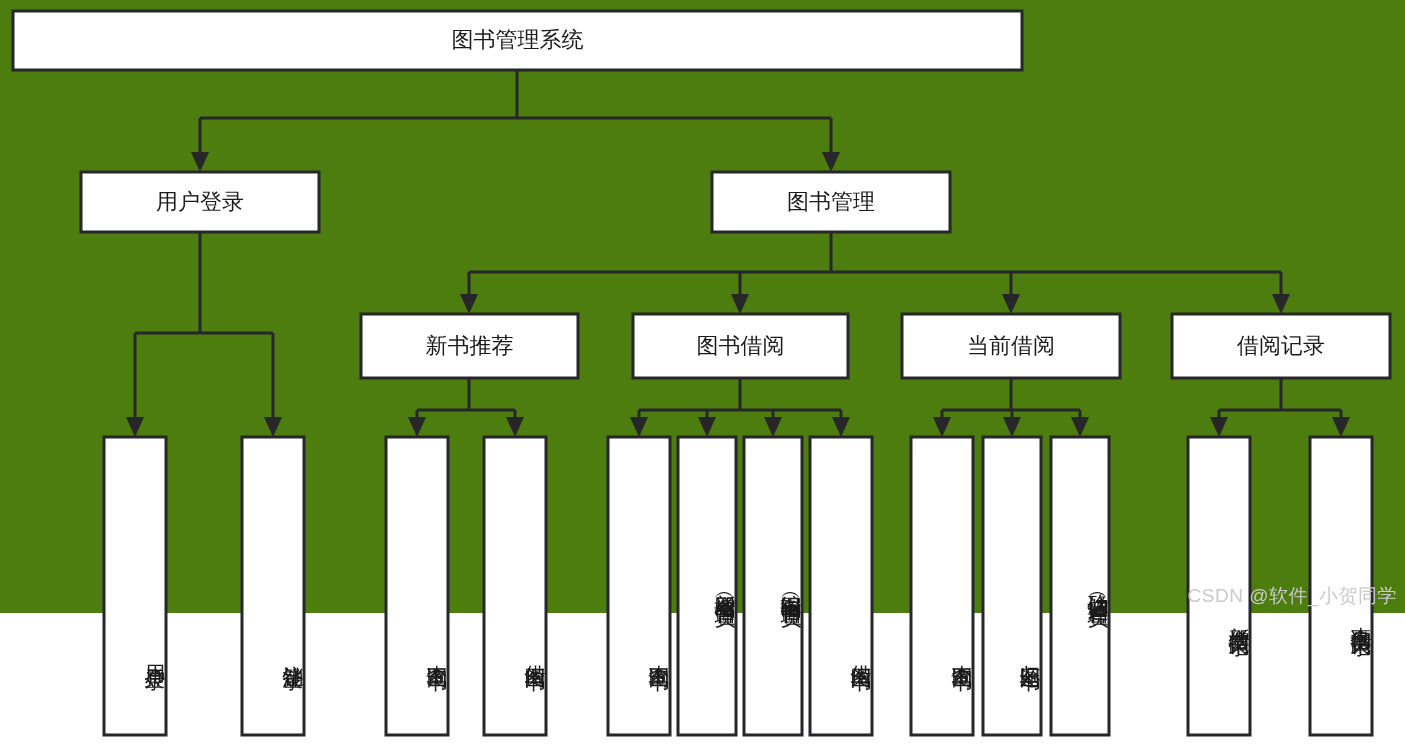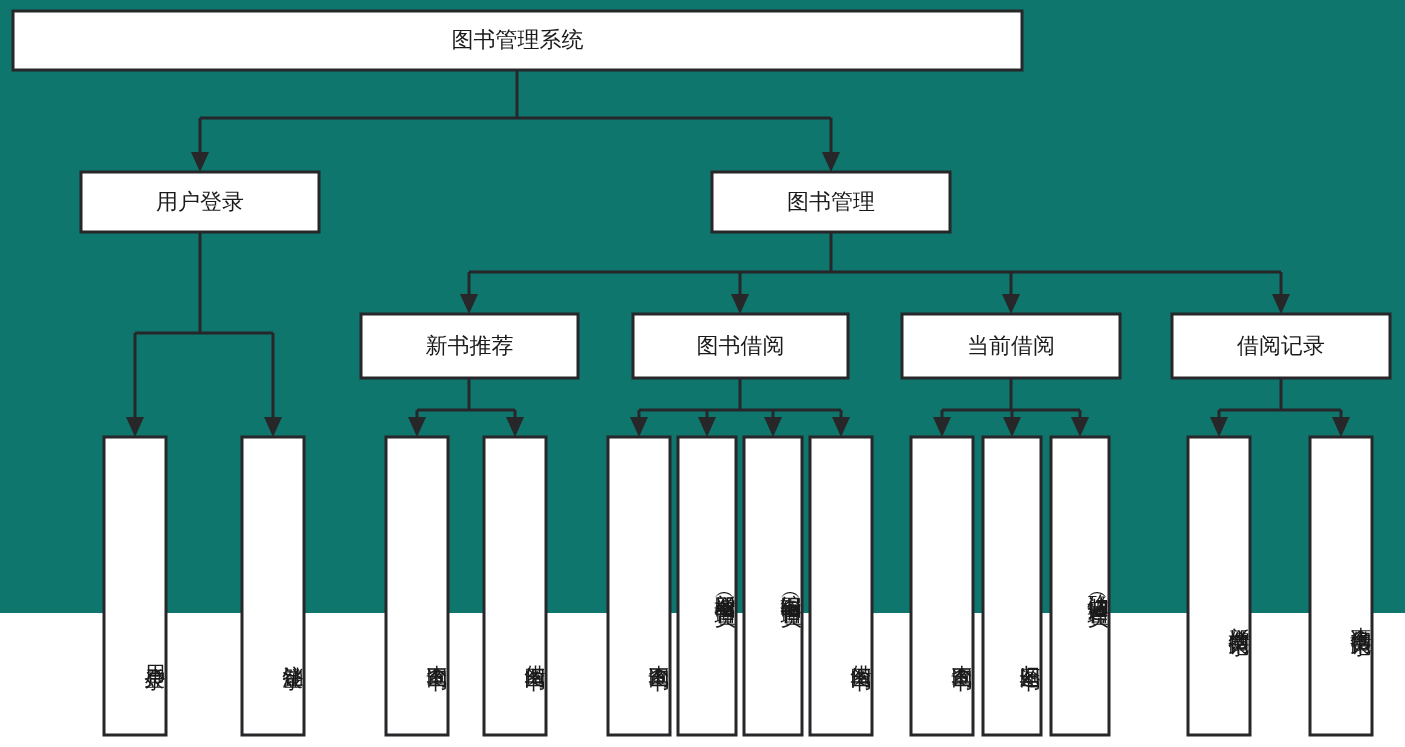--- a/index.html
+++ b/index.html
@@ -10,21 +10,21 @@
   body {
     width: 1405px;
     height: 747px;
     font-family: "Liberation Sans", "DejaVu Sans", sans-serif;
     overflow: hidden;
   }
   #diagram-root {
     position: relative;
     width: 1405px;
     height: 613px;
-    background: #0f766e;
+    background: #4d7c0f;
   }
   svg.diagram-canvas {
     position: absolute;
     top: 0;
     left: 0;
     width: 1405px;
     height: 747px;
   }
   .node-box {
     fill: #ffffff;
@@ -177,13 +177,14 @@
       <div class="leaf-label" style="left: 678px; top: 453px; width: 58px; height: 266px; padding-top: 0px;">新增图书（管理员）</div>
       <div class="leaf-label" style="left: 744px; top: 453px; width: 58px; height: 266px; padding-top: 0px;">编辑图书（管理员）</div>
       <div class="leaf-label" style="left: 810px; top: 453px; width: 62px; height: 266px; padding-top: 66px;">借阅图书</div>
       <div class="leaf-label" style="left: 911px; top: 453px; width: 62px; height: 266px; padding-top: 66px;">查询图书</div>
       <div class="leaf-label" style="left: 983px; top: 453px; width: 58px; height: 266px; padding-top: 66px;">归还图书</div>
       <div class="leaf-label" style="left: 1051px; top: 453px; width: 58px; height: 266px; padding-top: 0px;">确认归还（管理员）</div>
       <div class="leaf-label" style="left: 1188px; top: 453px; width: 62px; height: 266px; padding-top: 30px;">新增借阅记录</div>
       <div class="leaf-label" style="left: 1310px; top: 453px; width: 62px; height: 266px; padding-top: 30px;">查询借阅记录</div>
     </div>
 
+  <div class="watermark">CSDN @软件_小贺同学</div>
 </div>
 
 </body></html>

